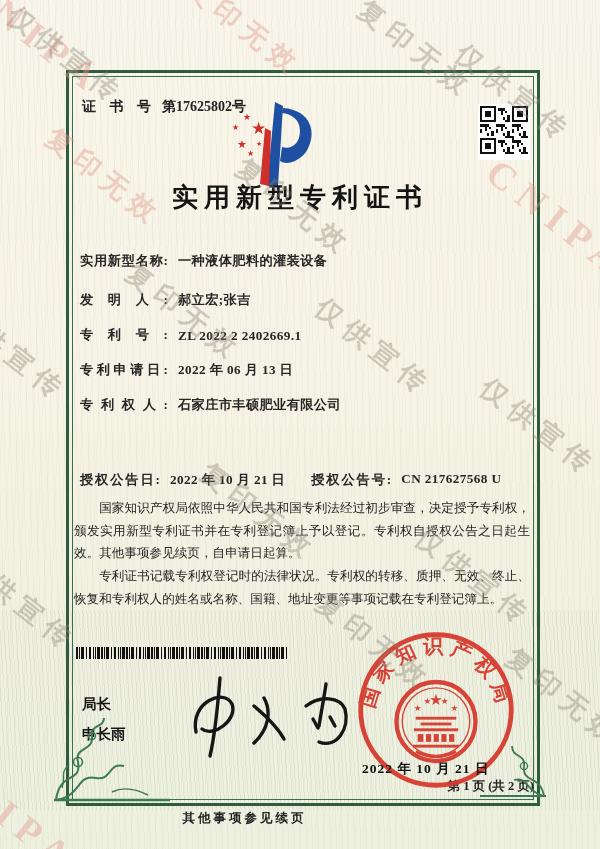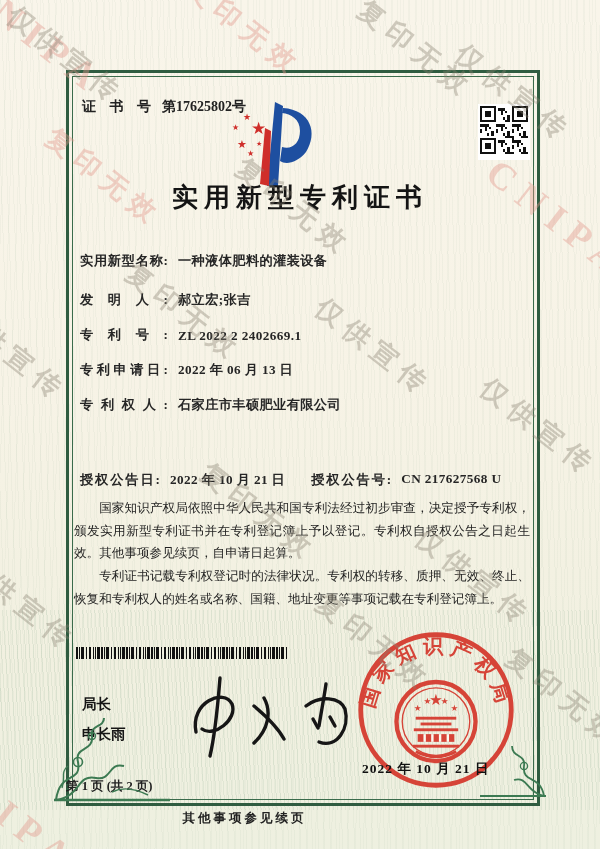--- a/index.html
+++ b/index.html
@@ -48,21 +48,21 @@
   
   .officer{position:absolute;left:82px;top:695px;z-index:2;font-family:"Liberation Sans","DejaVu Sans",sans-serif;
            font-weight:700;font-size:14.5px;color:#151515;}
   .officer .name{margin-top:11px;}
   .signature{position:absolute;left:168px;top:672px;z-index:3;}
   
   .seal{position:absolute;left:354px;top:628px;z-index:3;opacity:.94;}
   .seal-date{position:absolute;left:362px;top:760px;z-index:4;font-size:13.5px;font-weight:700;
              letter-spacing:1px;color:#111;}
   
-  .page-num{position:absolute;left:66px;top:778px;width:468px;z-index:2;text-align:left;
+  .page-num{position:absolute;left:66px;top:778px;width:468px;z-index:2;text-align:right;
             font-size:12.5px;font-weight:600;color:#222;}
   .cont-note{position:absolute;left:0;top:810px;width:489px;z-index:2;text-align:center;
              font-size:12.5px;font-weight:600;letter-spacing:3px;color:#222;}
   
   .flourish{position:absolute;z-index:2;pointer-events:none;}
   .flourish.bl{left:52px;top:688px;}
   .flourish.br{right:52px;top:712px;transform:scaleX(-1);}
 </style>
 </head>
 <body>

